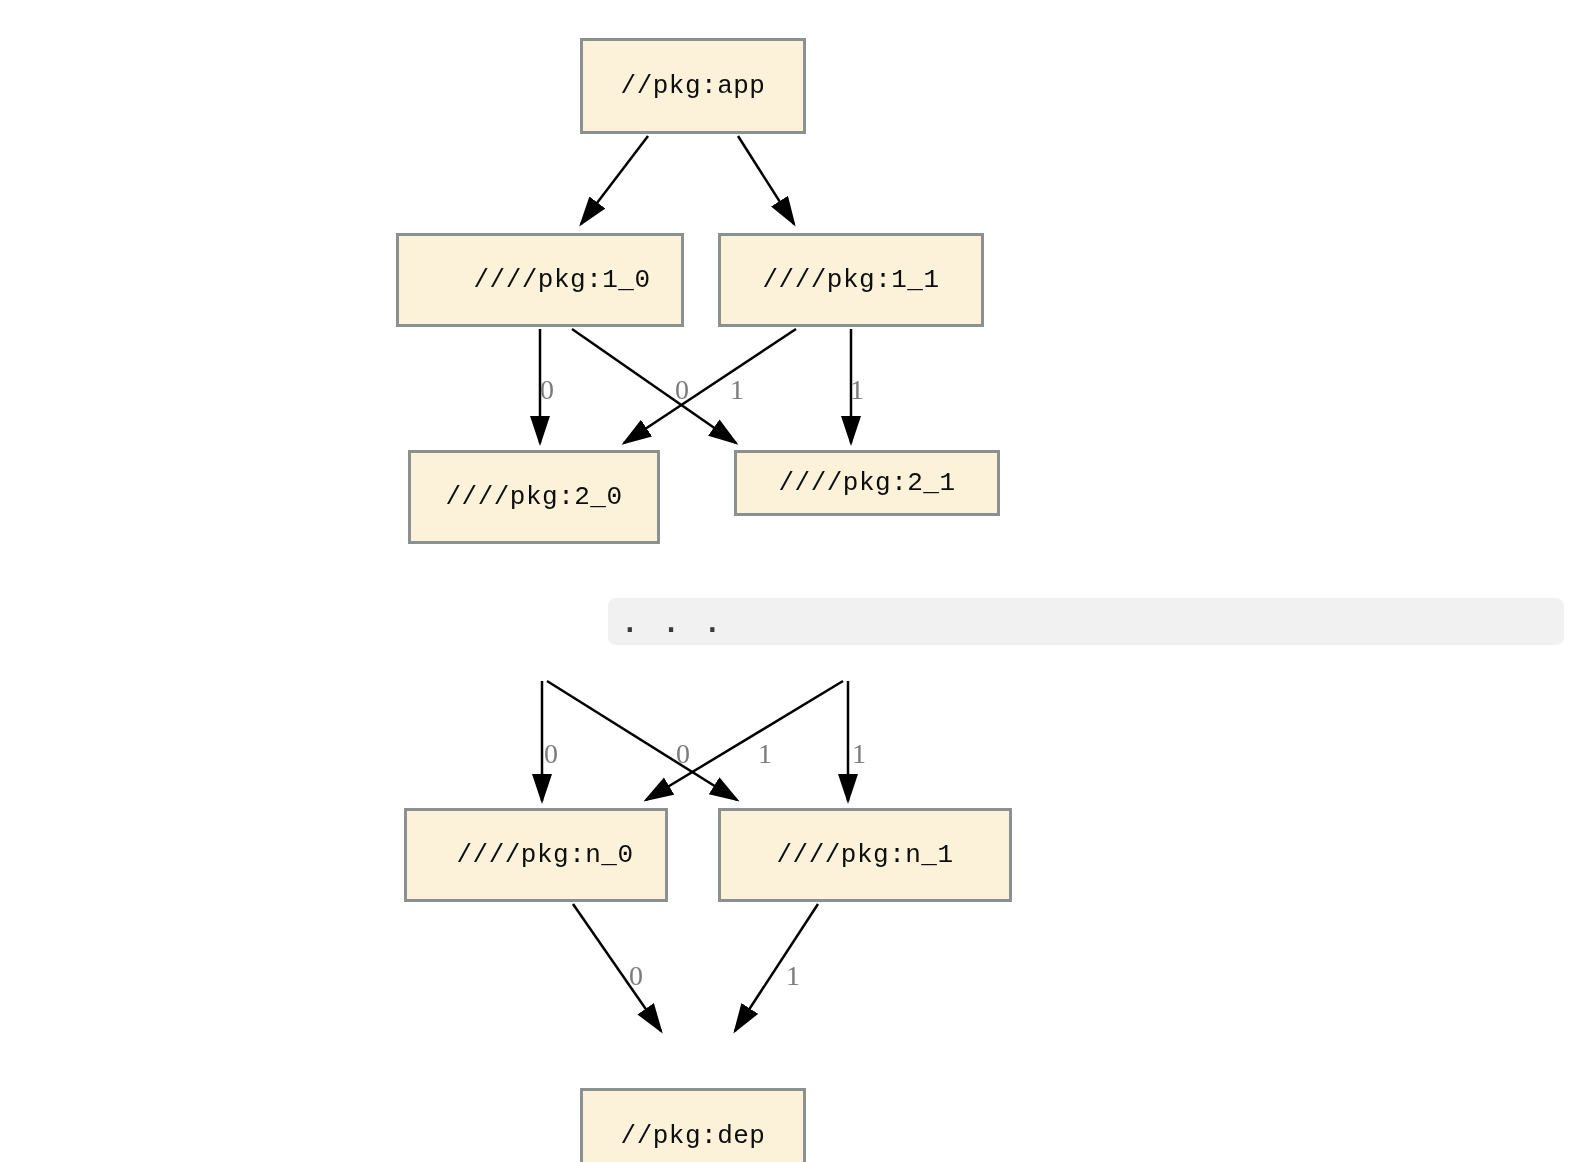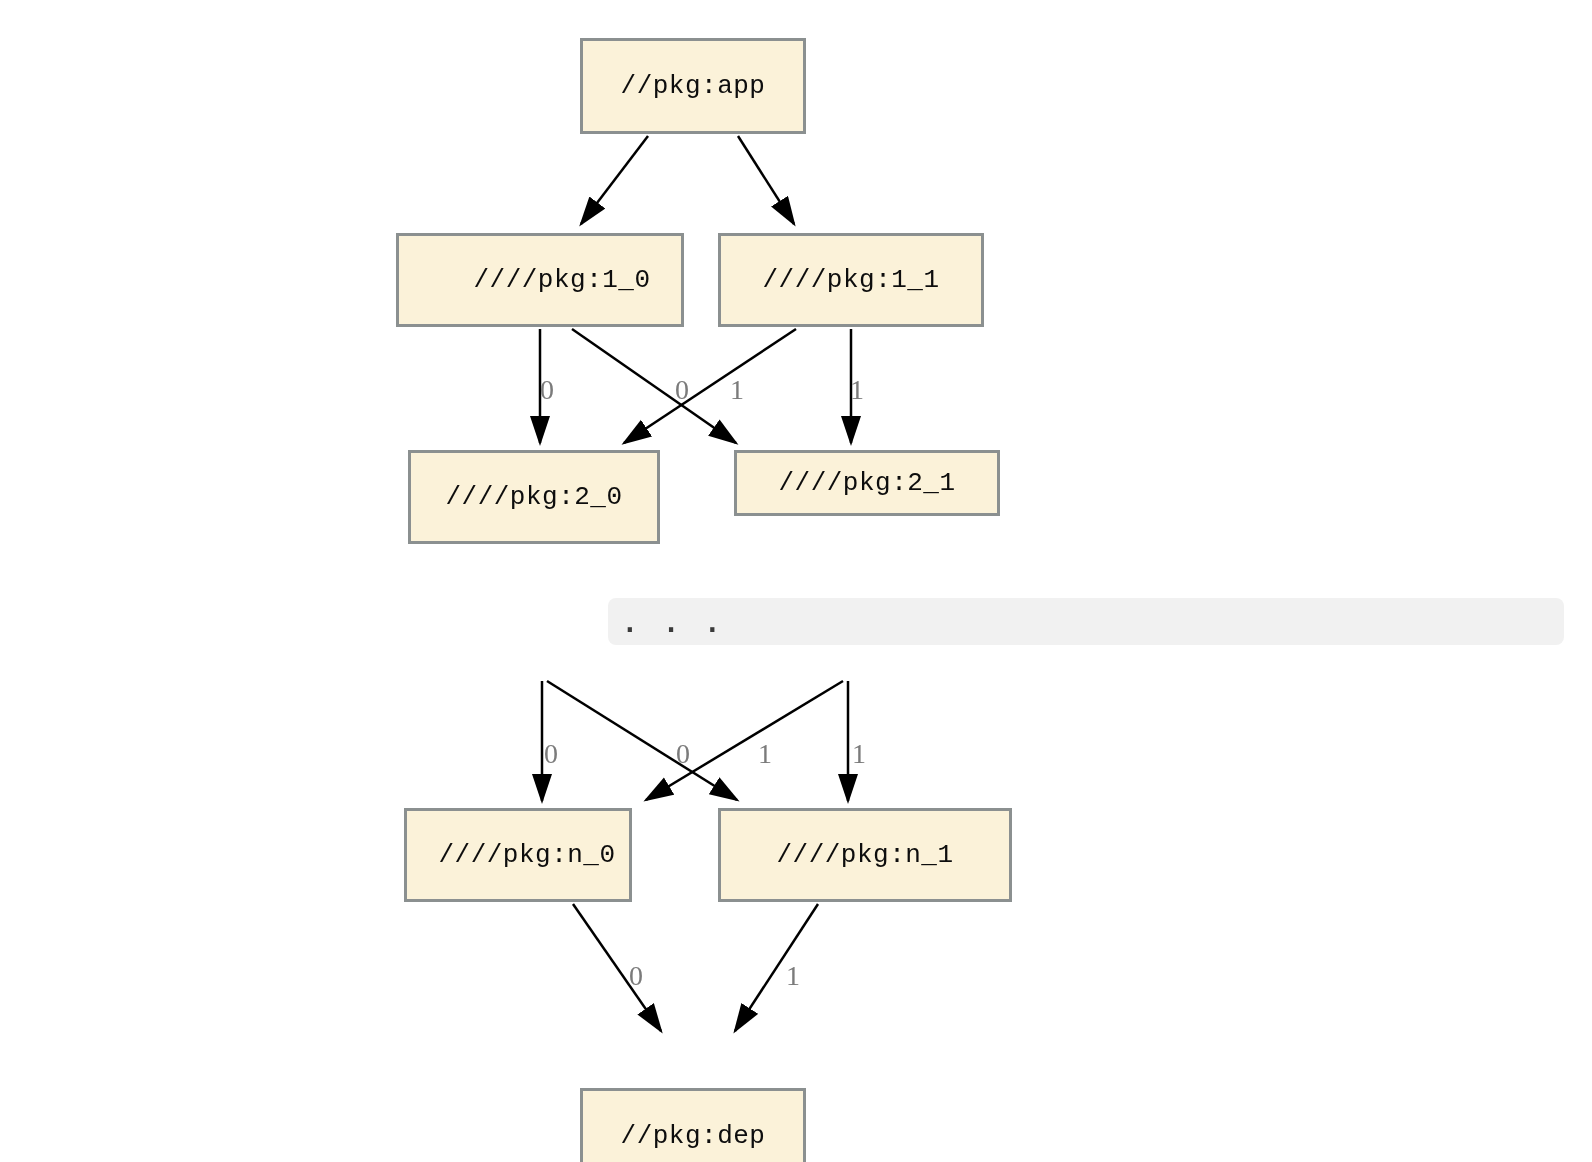--- a/index.html
+++ b/index.html
@@ -39,21 +39,21 @@
     font-size: 26px;
     letter-spacing: 0.5px;
     color: #0d0d0d;
     white-space: nowrap;
   }
   .node-app { left: 580px; top: 38px;   width: 226px; height: 96px; }
   .node-1-0 { left: 396px; top: 233px;  width: 288px; height: 94px; padding-left: 44px; }
   .node-1-1 { left: 718px; top: 233px;  width: 266px; height: 94px; }
   .node-2-0 { left: 408px; top: 450px;  width: 252px; height: 94px; }
   .node-2-1 { left: 718px; top: 450px;  width: 266px; height: 66px; margin-left: 16px; }
-  .node-n-0 { left: 404px; top: 808px;  width: 228px; height: 94px; padding-left: 18px; }
+  .node-n-0 { left: 404px; top: 808px;  width: 264px; height: 94px; padding-left: 18px; }
   .node-n-1 { left: 718px; top: 808px;  width: 294px; height: 94px; }
   .node-dep { left: 580px; top: 1088px; width: 226px; height: 96px; }
 
   .edge-label {
     position: absolute;
     transform: translateX(-50%);
     font-family: "Liberation Serif", "DejaVu Serif", serif;
     font-size: 28px;
     line-height: 1;
     color: #7b7b7b;

